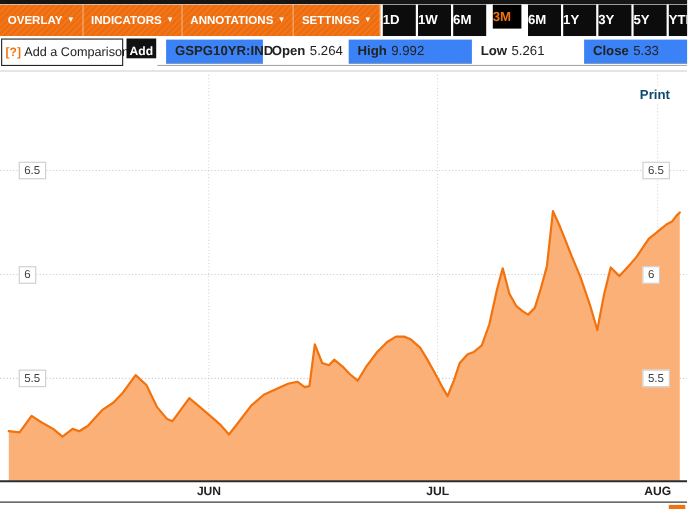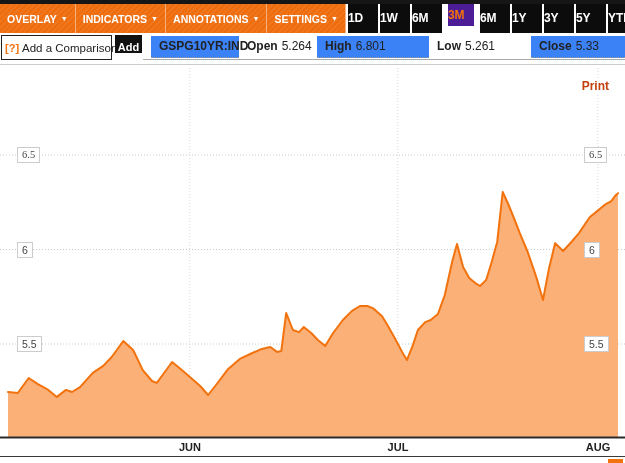--- a/index.html
+++ b/index.html
@@ -12,43 +12,43 @@
   .menus{display:flex;flex-shrink:1;background:#ef6c0c;
          background-image:repeating-linear-gradient(135deg,rgba(255,255,255,.07) 0 2px,rgba(0,0,0,0) 2px 4px);}
   .menu{padding:0 7px;color:#fff;font-weight:bold;font-size:10.5px;line-height:29px;
         border-right:1px solid rgba(255,255,255,.45);cursor:pointer;white-space:nowrap;}
   .menu .caret{font-size:7px;margin-left:4px;vertical-align:2px;}
   .ranges{margin-left:auto;display:flex;flex-shrink:0;}
   .rbtn{width:30px;margin-left:2px;background:#0c0c0c;color:#fff;font-weight:bold;font-size:12px;
         text-align:left;line-height:29px;cursor:pointer;flex-shrink:0;}
   .rbtn.ytd{width:33px;}
   .rbtn.sel{background:#fff;width:34px;line-height:normal;}
-  .sel-tile{display:block;margin:0 4px;height:22px;line-height:22px;background:#4c1d95;color:#f2720d;}
+  .sel-tile{display:block;margin:0 4px;height:22px;line-height:22px;background:#000000;color:#f2720d;}
   
   .row2{position:relative;height:27px;display:flex;background:#fff;font-size:12px;}
   .cmp{box-sizing:border-box;margin:2px 0 0 1px;width:111px;height:25px;border:1px solid #222;
        display:flex;align-items:center;padding-left:3px;font-size:11.5px;color:#222;cursor:text;white-space:nowrap;}
   .help{color:#f2720d;font-weight:bold;margin-right:3px;font-size:11px;}
   .addbtn{margin:2px 0 0 3px;width:27px;height:18px;box-sizing:border-box;background:#111;color:#fff;
           font-weight:bold;font-size:11px;text-align:center;line-height:25px;cursor:pointer;}
   .tile{margin-top:3px;height:21px;line-height:21px;padding-left:8px;color:#222;white-space:nowrap;}
   .tile .lab{font-weight:bold;margin-right:4px;}
   .shaded{background:#3b82f6;border-bottom:1px dotted #999;}
   .sym{margin-left:9px;width:80px;text-align:center;font-weight:bold;}
   .w-open{width:70px;} .w-high{width:104px;} .w-low{width:94px;} .w-close{flex:1;}
   .r2line{position:absolute;left:143px;right:0;top:26px;border-top:1px solid #aaa;}
   
   .chart{position:relative;width:625px;height:403px;background:#fff;}
   .chart svg{position:absolute;left:0;top:0;}
-  .print{position:absolute;top:19px;right:13px;font-weight:bold;font-size:12px;color:#c2410c;
+  .print{position:absolute;top:19px;right:13px;font-weight:bold;font-size:12px;color:#0c4a6e;
          background:#fff;padding:0 3px;cursor:pointer;}
   .ylab{position:absolute;font-size:10.5px;color:#444;background:#fff;border:1px solid #ccc;
         padding:1px 4px;line-height:12px;}
   .yl{left:17px;} .yr{left:584px;}
-  .t0{top:87px;font-family:Liberation Serif, serif;} .t1{top:182px;} .t2{top:276px;text-align:right;}
+  .t0{top:87px;} .t1{top:182px;} .t2{top:276px;text-align:right;}
   .xlab{position:absolute;top:381px;font-weight:bold;font-size:11px;color:#222;transform:translateX(-50%);}
   .xl0{left:190px;} .xl1{left:398px;} .xl2{left:598px;}
   .corner{position:absolute;right:2px;bottom:0;width:15px;height:4px;background:#f2720d;}
 </style>
 </head>
 <body>
 
 <div class="app">
 
   <div class="topstrip"></div>
@@ -87,21 +87,21 @@
     <div class="cmp">
       <span class="help">[?]</span>
       <span>Add a Comparison</span>
     </div>
     <div class="addbtn">Add</div>
     <div class="tile sym shaded">GSPG10YR:IND</div>
     <div class="tile w-open">
       <span class="lab">Open</span><span>5.264</span>
     </div>
     <div class="tile w-high shaded">
-      <span class="lab">High</span><span>6.801</span>
+      <span class="lab">High</span><span>9.992</span>
     </div>
     <div class="tile w-low">
       <span class="lab">Low</span><span>5.261</span>
     </div>
     <div class="tile w-close shaded">
       <span class="lab">Close</span><span>5.33</span>
     </div>
     <div class="r2line"></div>
   </div>
 

